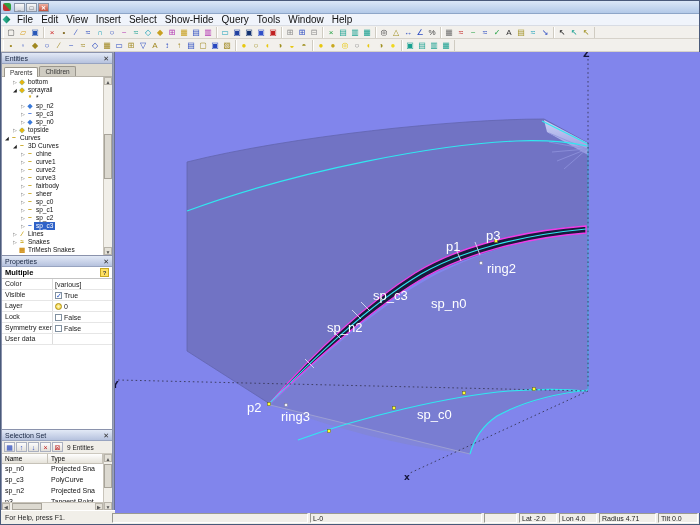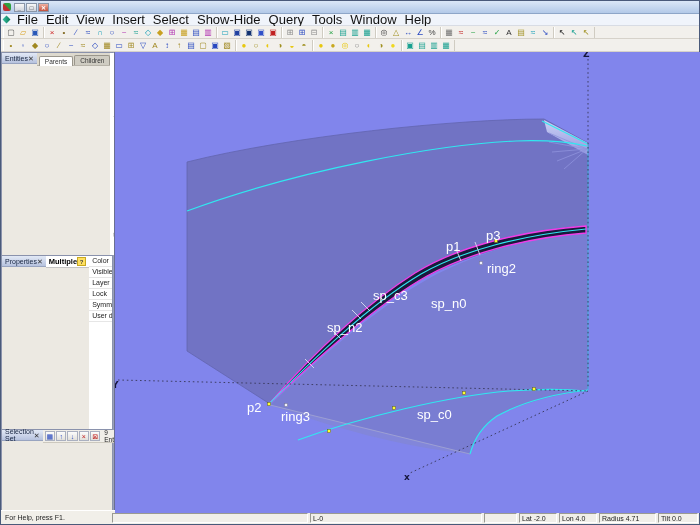--- a/index.html
+++ b/index.html
@@ -14,38 +14,38 @@
   .app-icon { width:8px; height:8px; flex:0 0 8px;
     background:linear-gradient(45deg,#c03030 45%,#30a040 55%); border-radius:2px; }
   .titlebar .title { flex:1; white-space:nowrap; overflow:hidden; }
   .winbtns { display:flex; gap:1px; }
   .winbtn { width:11px; height:9px; font-size:6px; line-height:8px; text-align:center;
     background:linear-gradient(#f8f8f8,#cfd4dd); border:1px solid #8a96a8; color:#333; }
   .winbtn.close { background:linear-gradient(#f0b0a0,#c4513d); color:#fff; }
 
   
   .menubar { height:12px; flex:0 0 12px; display:flex; align-items:center;
-    background:#f0f4fb; border-bottom:1px solid #d8dce4; font-size:13px; color:#111; }
+    background:#f0f4fb; border-bottom:1px solid #d8dce4; font-size:10px; color:#111; }
   .doc-icon { width:7px; height:7px; margin:0 3px 0 2px;
     background:linear-gradient(45deg,#38c0a0,#0a7a5a); transform:rotate(45deg) scale(.8); }
   .menu-item { padding:0 4px; height:12px; line-height:12px; }
 
   
   .toolbar { height:13px; flex:0 0 13px; display:flex; align-items:center;
     background:#f2f0ec; border-bottom:1px solid #d6d2ca; padding-left:2px; }
   .tb-group { display:flex; align-items:center; padding:0 2px; border-right:1px solid #d0ccc2;
     box-shadow:inset 1px 0 0 #ffffff; }
   .tb-icon { width:12px; height:11px; font-size:8px; line-height:10px; text-align:center;
     border:1px solid transparent; }
 
   
   .content { flex:1; display:flex; min-height:0; }
   .dock { width:113px; flex:0 0 113px; display:flex; flex-direction:column;
     background:#ece9e2; border-right:1px solid #9aa0b8; }
-  .panel { display:flex; flex-direction:row; border:1px solid #8a92ac; border-bottom:none; min-height:0; }
+  .panel { display:flex; flex-direction:column; border:1px solid #8a92ac; border-bottom:none; min-height:0; }
   .panel-title { height:11px; flex:0 0 11px; display:flex; align-items:center; justify-content:space-between;
     background:linear-gradient(#e2e9f6,#b6c2de); font-size:7px; color:#15233f; padding:0 3px;
     border-bottom:1px solid #98a4c0; }
   .panel-x { font-size:7px; line-height:7px; color:#333; cursor:default; }
 
   
   .panel.entities { height:203px; flex:0 0 203px; }
   .tabs { height:13px; flex:0 0 13px; display:flex; align-items:flex-end;
     background:#ddd9ce; padding-left:2px; gap:1px; border-bottom:1px solid #b8b4aa; }
   .tab { font-size:6.5px; padding:1px 5px; background:#cfccc2; border:1px solid #9a968c;

